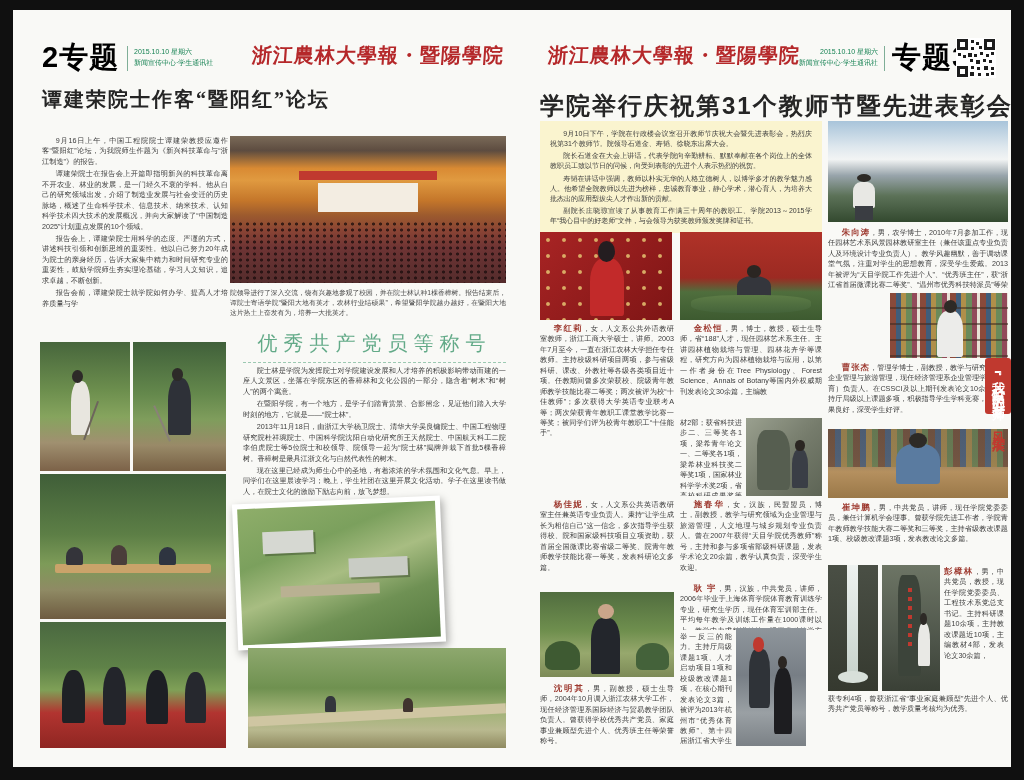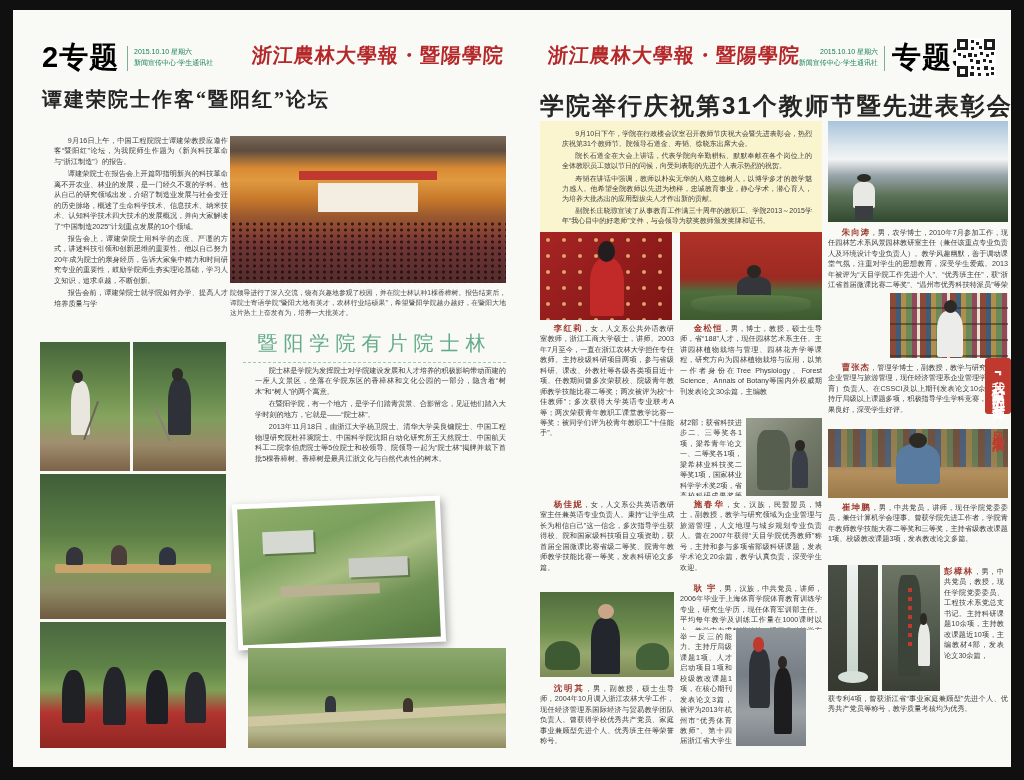--- a/index.html
+++ b/index.html
@@ -10,21 +10,21 @@
   .abs{position:absolute;}
   
   .plabel{font-size:29px;font-weight:800;color:#000000;letter-spacing:1px;}
   .vdiv{width:1px;background:#7fae97;}
   .meta{font-size:7px;line-height:1.5;color:#168253;}
   .masthead{font-family:"DejaVu Serif","Liberation Serif",serif;font-weight:bold;
             color:#b5282a;font-size:20px;letter-spacing:1px;text-align:center;
             transform:skewX(-4deg);white-space:nowrap;}
   .headline{font-weight:700;color:#252525;letter-spacing:2px;white-space:nowrap;}
   
-  .t{font-size:7.2px;line-height:1.45;color:#3c3c3c;text-align:justify;margin:0 0 2px 12px;text-indent:1.9em;}
+  .t{font-size:7.2px;line-height:1.45;color:#3c3c3c;text-align:justify;margin:0 0 2px 0;text-indent:1.9em;}
   .tcol{overflow:hidden;}
   .cap{font-size:6.8px;line-height:1.5;color:#4a4a4a;text-align:justify;}
   .ftitle{font-family:"DejaVu Serif","Liberation Serif",serif;color:#63aa88;
           letter-spacing:6px;font-size:20px;text-align:center;
           border-bottom:1px dashed #9cc9b2;padding-bottom:5px;}
   .bio{font-size:7.2px;line-height:1.45;color:#3c3c3c;text-align:justify;
        text-indent:1.9em;overflow:hidden;}
   .bio-name{font-weight:bold;color:#9e3a30;font-size:8.4px;letter-spacing:1px;}
   .yellowbox{background:#faf4cf;padding:8px 10px;box-sizing:border-box;overflow:hidden;}
   .yellowbox .t{font-size:7px;}
@@ -103,25 +103,26 @@
 
 <div class="ph" style="left:230px;top:136px;width:276px;height:147px;
      background:linear-gradient(180deg,#7a6a58 0%,#5d4c40 10%,#d98a33 22%,#e09a40 30%,#c4762a 44%,#9c5a2e 54%,#8a4434 64%,#6e3434 76%,#542c2c 100%);">
   <div class="fig" style="left:25%;top:24%;width:50%;height:6%;background:#c0392f;"></div>
   <div class="fig" style="left:32%;top:32%;width:36%;height:20%;background:#f3ede2;"></div>
   <div class="fig" style="left:0;bottom:0;width:100%;height:42%;
        background-image:radial-gradient(circle,rgba(25,12,12,.75) 1.2px,transparent 1.9px);background-size:7px 6px;"></div>
 </div>
 <div class="abs cap" style="left:230px;top:288px;width:276px;height:36px;overflow:hidden;">院领导进行了深入交流，饶有兴趣地参观了校园，并在院士林认种1棵香樟树。报告结束后，谭院士寄语学院“暨阳大地有英才，农林行业结硕果”，希望暨阳学院越办越好，在暨阳大地这片热土上奋发有为，培养一大批英才。</div>
 
-<div class="abs ftitle" style="left:243px;top:330px;width:263px;">暨阳学院有片院士林</div>
+<div class="abs ftitle" style="left:243px;top:330px;width:263px;">优秀共产党员等称号</div>
 <div class="abs tcol" style="left:243px;top:366px;width:263px;height:134px;">
   <p class="t">院士林是学院为发挥院士对学院建设发展和人才培养的积极影响带动而建的一座人文景区，坐落在学院东区的香樟林和文化公园的一部分，隐含着“树木”和“树人”的两个寓意。</p>
   <p class="t">在暨阳学院，有一个地方，是学子们踏青赏景、合影留念，见证他们踏入大学时刻的地方，它就是——“院士林”。</p>
   <p class="t">2013年11月18日，由浙江大学杨卫院士、清华大学吴良镛院士、中国工程物理研究院杜祥琬院士、中国科学院沈阳自动化研究所王天然院士、中国航天科工二院李伯虎院士等5位院士和校领导、院领导一起为“院士林”揭牌并栽下首批5棵香樟树。香樟树是最具江浙文化与自然代表性的树木。</p>
+  <p class="t">现在这里已经成为师生心中的圣地，有着浓浓的学术氛围和文化气息。早上，同学们在这里晨读学习；晚上，学生社团在这里开展文化活动。学子在这里读书做人，在院士文化的激励下励志向前，放飞梦想。</p>
 </div>
 
 <div class="ph" style="left:40px;top:342px;width:90px;height:129px;
      background:linear-gradient(180deg,#47663c 0%,#6d8f4e 38%,#86a45e 58%,#a09070 78%,#7c6248 100%);">
   <div class="fig" style="left:34%;top:30%;width:22%;height:42%;background:#e8e6df;border-radius:40% 40% 8% 8%;"></div>
   <div class="fig" style="left:36%;top:22%;width:12%;height:10%;background:#2d2a28;border-radius:50%;"></div>
   <div class="fig" style="left:55%;top:45%;width:2%;height:32%;background:#6d655c;transform:rotate(20deg);"></div>
 </div>
 <div class="ph" style="left:133px;top:342px;width:93px;height:129px;
      background:linear-gradient(180deg,#40603a 0%,#64884c 40%,#7f9d5c 60%,#998a68 80%,#776044 100%);">

